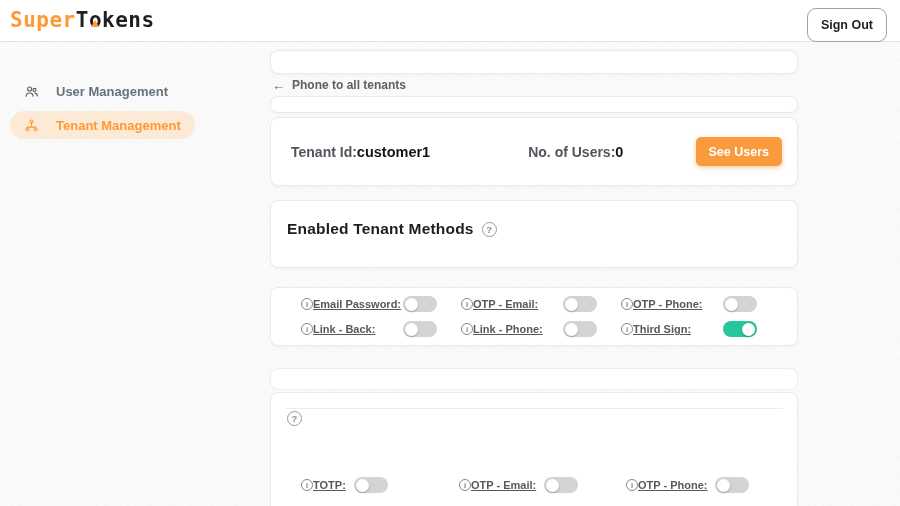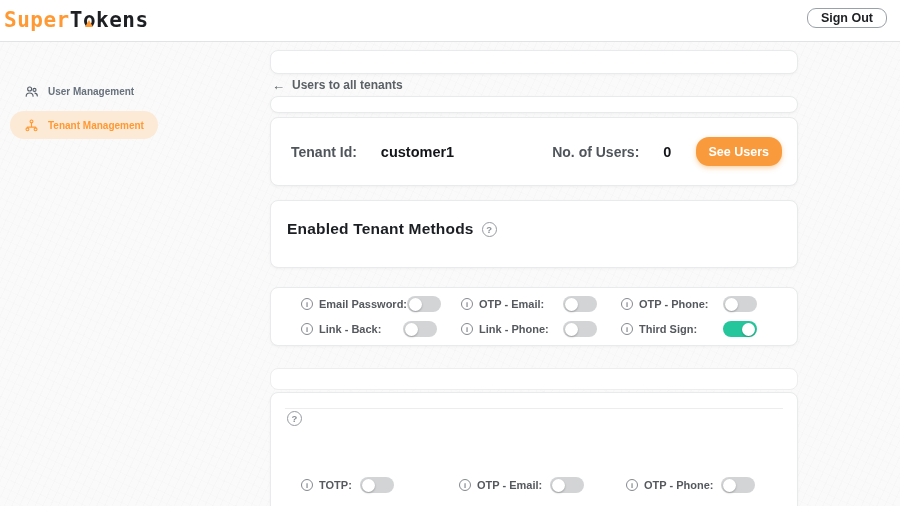--- a/index.html
+++ b/index.html
@@ -11,44 +11,44 @@
       repeating-linear-gradient(115deg, rgba(120,120,120,0.022) 0 1px, transparent 1px 7px),
       repeating-linear-gradient(25deg, rgba(120,120,120,0.016) 0 1px, transparent 1px 9px);
     color:#1c1e21;
   }
   
   .header{
     position:absolute;top:0;left:0;width:900px;height:41px;background:#ffffff;
     border-bottom:1px solid #e2e3e4;z-index:20;
   }
   .logo{
-    position:absolute;left:4px;top:8px;
+    position:absolute;left:10px;top:8px;
     font-family:"DejaVu Sans Mono", monospace;
     font-weight:bold;font-size:21px;letter-spacing:0.5px;white-space:nowrap;text-align:center;
   }
   .logo .lg-orange{color:#ff9933;}
   .logo .lg-dark{color:#1d1f22;}
   .logo .lg-o{color:#1d1f22;position:relative;display:inline-block;}
   .logo .lg-o .tri{
     position:absolute;left:50%;transform:translateX(-50%);bottom:5px;width:0;height:0;
     border-left:4px solid transparent;border-right:4px solid transparent;
     border-bottom:7px solid #ff9933;
   }
   .signout-btn{
-    position:absolute;right:13px;top:8px;height:20px;padding:0 13px;
+    position:absolute;right:13px;top:8px;height:34px;padding:0 13px;
     background:#ffffff;border:1px solid #99a1a8;border-radius:9px;
     font-family:inherit;font-size:12.5px;font-weight:bold;color:#1d1f22;cursor:pointer;
     display:flex;align-items:center;
   }
   
   .sidebar{position:absolute;left:0;top:41px;width:270px;height:465px;padding-top:36px;box-sizing:border-box;}
   .sidebar-item{
-    display:flex;align-items:center;gap:9px;height:28px;margin:6px 0 0 10px;
+    display:flex;align-items:center;gap:17px;height:28px;margin:6px 0 0 10px;
     padding:0 14px;border-radius:16px;width:fit-content;
-    font-size:10px;font-weight:600;color:#68727d;cursor:pointer;white-space:nowrap;
+    font-size:13px;font-weight:600;color:#68727d;cursor:pointer;white-space:nowrap;
   }
   .sidebar-item:first-child{margin-top:0;}
   .sidebar-item .sicon{display:flex;align-items:center;color:#555e68;}
   .sidebar-item.on{background:#fcead6;color:#ff9933;font-weight:bold;justify-content:space-between;}
   .sidebar-item.on .sicon{color:#ff9933;}
   
   .card{
     position:absolute;left:270px;width:528px;background:#ffffff;
     border:1px solid #e9eaeb;border-radius:8px;box-sizing:border-box;
     box-shadow:0 1px 3px rgba(0,0,0,0.04);
@@ -58,43 +58,43 @@
   .strip3{top:368px;height:22px;border-color:#eeeeef;box-shadow:none;}
   .back-link{
     position:absolute;left:272px;top:78px;display:flex;align-items:center;gap:7px;
     font-size:12px;font-weight:bold;color:#5a6065;cursor:pointer;
   }
   .back-link .arrow{font-size:13px;line-height:1;color:#5a6065;}
   
   .tenant-card{top:117px;height:69px;display:flex;align-items:center;padding:0 15px 0 20px;}
   .tn-label{font-size:14px;font-weight:600;color:#4f555b;}
   .tn-value{font-size:14.5px;font-weight:bold;color:#131519;}
-  .tn-group{display:flex;align-items:baseline;gap:24px;}
+  .tn-group{display:flex;align-items:baseline;}
   .tn-group.users{margin-left:98px;}
   .see-users-btn{
-    margin-left:auto;height:29px;padding:0 13px;border:none;border-radius:13px;
+    margin-left:auto;height:29px;padding:0 13px;border:none;border-radius:5px;
     background:#f99a3c;color:#ffffff;font-family:inherit;font-size:12.5px;font-weight:bold;
     cursor:pointer;box-shadow:0 2px 5px rgba(249,153,50,0.45);
   }
   
   .login-card{top:200px;height:68px;padding:19px 16px;}
   .section-title-row{display:flex;align-items:center;gap:8px;}
   .section-title{font-size:15.5px;font-weight:bold;color:#1b1e22;letter-spacing:0.2px;}
   .q-icon{
     width:15px;height:15px;border:1.3px solid #979ca1;border-radius:50%;
     display:flex;align-items:center;justify-content:center;
     font-size:9.5px;font-weight:bold;color:#8a9095;box-sizing:border-box;
   }
   
   .toggles-card{
     top:287px;height:59px;display:grid;grid-template-columns:160px 160px 160px;
     align-content:center;row-gap:9px;padding-left:30px;
   }
   .titem{display:flex;align-items:center;}
-  .titem .label{font-size:11px;font-weight:600;color:#55595e;margin-left:6px;white-space:nowrap;}
+  .titem .label{font-size:11px;font-weight:600;color:#55595e;white-space:nowrap;text-decoration:underline;}
   .toggles-card .titem .toggle{margin-left:auto;margin-right:24px;}
   .i-icon{
     width:12px;height:12px;border:1px solid #83898e;border-radius:50%;flex:none;
     display:flex;align-items:center;justify-content:center;
     font-size:7.5px;font-weight:bold;color:#777d82;font-style:normal;box-sizing:border-box;
   }
   .toggle{
     width:34px;height:16px;border-radius:9px;background:#d3d4d6;position:relative;
     cursor:pointer;flex:none;
   }
@@ -146,21 +146,21 @@
       </svg>
     </span>
     <span>Tenant Management</span>
   </div>
 </div>
 
 <div class="card strip1"></div>
 
 <div class="back-link">
   <span class="arrow">←</span>
-  <span>Users to all tenants</span>
+  <span>Phone to all tenants</span>
 </div>
 
 <div class="card strip2"></div>
 
 <div class="card tenant-card">
   <div class="tn-group">
     <span class="tn-label">Tenant Id:</span>
     <span class="tn-value">customer1</span>
   </div>
   <div class="tn-group users">

